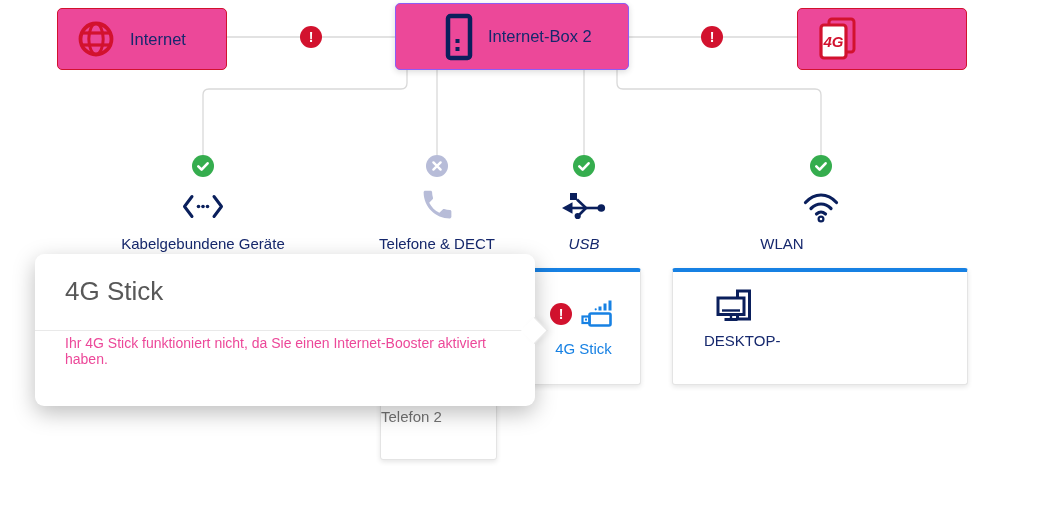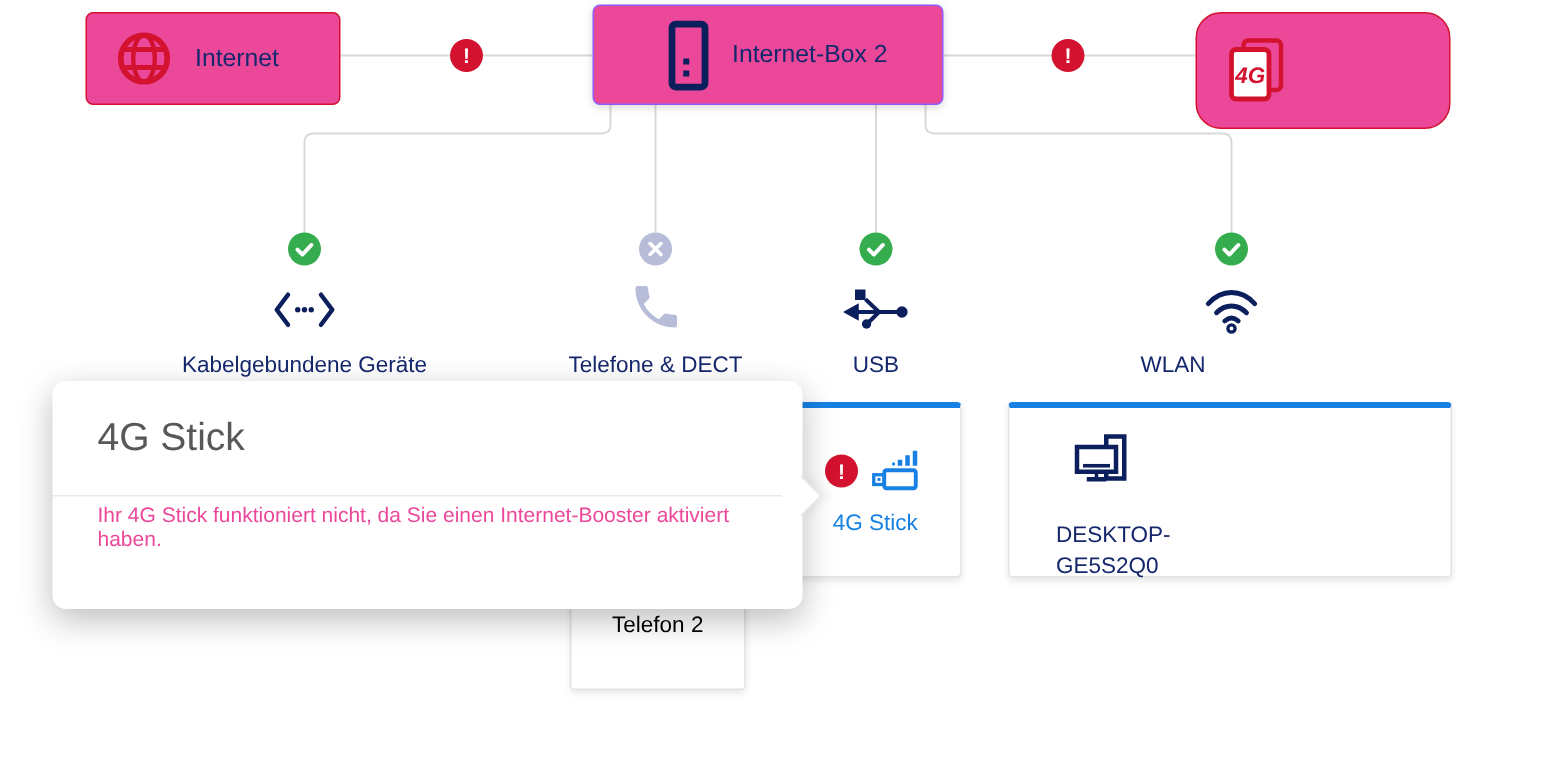--- a/index.html
+++ b/index.html
@@ -37,21 +37,21 @@
   }
 
   
   .card{
     position:absolute;background:#fff;border:1px solid #E4E4E4;border-radius:3px;
     box-sizing:border-box;box-shadow:0 2px 5px rgba(0,0,0,0.10);cursor:pointer;z-index:1;
   }
   .card-blue-top{border-top:4px solid #1781E3;}
   .card-label-blue{color:#1781E3;font-size:15px;text-align:center;}
   .card-label-navy{color:#16286D;font-size:15px;line-height:1.42;}
-  .card-label-gray{color:#000000;font-size:15px;text-align:center;}
+  .card-label-gray{color:#737373;font-size:15px;text-align:left;}
 
   
   .tooltip{
     position:absolute;left:35px;top:254px;width:500px;height:152px;
     background:#fff;border-radius:9px;z-index:10;
     box-shadow:0 7px 22px rgba(0,0,0,0.26);
   }
   .tooltip-title{
     padding:22px 30px 0 30px;font-size:26px;color:#585858;
   }
@@ -107,21 +107,21 @@
         <rect x="11.5" y="35" width="4" height="4" fill="#0A1F5C"></rect>
       </svg>
     </span>
     <span class="node-label">Internet-Box 2</span>
   </div>
 
   <div class="badge badge-err" style="left:701px;top:26px;">
       <span>!</span>
     </div>
 
-  <div class="node-box node-red" style="left:797px;top:8px;width:170px;height:78px;gap:1px;border-radius:17px;">
+  <div class="node-box node-red" style="left:797px;top:8px;width:170px;height:62px;gap:1px;">
     <span>
       <svg width="44" height="48" viewBox="0 0 44 48" fill="none">
         <rect x="13" y="4" width="25" height="33" rx="3" stroke="#D2122E" stroke-width="3"></rect>
         <rect x="5" y="10" width="25" height="33" rx="3" stroke="#D2122E" stroke-width="3.2" fill="#fff"></rect>
         <text x="17.5" y="32" text-anchor="middle" font-size="15" font-weight="bold" font-style="italic" fill="#D2122E" font-family="Liberation Sans, sans-serif">4G</text>
       </svg>
     </span>
   </div>
 
   <div class="badge badge-ok" style="left:192px;top:155px;">
@@ -174,21 +174,21 @@
     <svg width="44" height="37" viewBox="0 0 44 37" fill="none" stroke="#0A1F5C">
       <path d="M6.5,15.5 C11,10.5 16,8 22,8 C28,8 33,10.5 37.5,15.5" stroke-width="3.2" stroke-linecap="round"></path>
       <path d="M12,21.5 C15,18.5 18.3,17 22,17 C25.7,17 29,18.5 32,21.5" stroke-width="3.2" stroke-linecap="round"></path>
       <path d="M17.5,27 C19,25.7 20.4,25 22,25 C23.6,25 25,25.7 26.5,27" stroke-width="3.2" stroke-linecap="round"></path>
       <circle cx="22" cy="32" r="2.4" stroke-width="2.2"></circle>
     </svg>
   </div>
 
   <div class="branch-label" style="left:357px;top:235px;width:160px;">Telefone &amp; DECT</div>
   <div class="branch-label" style="left:103px;top:235px;width:200px;">Kabelgebundene Geräte</div>
-  <div class="branch-label" style="left:544px;top:235px;width:80px;">USB</div>
+  <div class="branch-label" style="left:544px;top:235px;width:80px;font-style:italic;">USB</div>
   <div class="branch-label" style="left:732px;top:235px;width:100px;">WLAN</div>
 
   <div class="card" style="left:380px;top:345px;width:117px;height:115px;">
     <div class="card-label-gray" style="margin-top:62px;">Telefon 2</div>
   </div>
 
   <div class="card card-blue-top" style="left:526px;top:268px;width:115px;height:117px;">
     <div style="display:flex;align-items:center;justify-content:center;gap:5px;margin-top:26px;">
       <div class="badge badge-err" style="position:static;">
           <span>!</span>
@@ -211,23 +211,22 @@
   <div class="card card-blue-top" style="left:672px;top:268px;width:296px;height:117px;padding-left:31px;">
     <div style="margin-top:16px;margin-left:10px;">
       <svg width="40" height="36" viewBox="0 0 40 36" fill="none">
         <rect x="23.5" y="3" width="12" height="28" stroke="#0A1F5C" stroke-width="3" fill="#fff"></rect>
         <rect x="4" y="10" width="26" height="16.5" stroke="#0A1F5C" stroke-width="3" fill="#fff"></rect>
         <line x1="8" y1="22.5" x2="26" y2="22.5" stroke="#0A1F5C" stroke-width="2.4"></line>
         <line x1="17" y1="26.5" x2="17" y2="30" stroke="#0A1F5C" stroke-width="2.4"></line>
         <line x1="10.5" y1="31.5" x2="23.5" y2="31.5" stroke="#0A1F5C" stroke-width="3"></line>
       </svg>
     </div>
-    <div class="card-label-navy" style="margin-top:22px;">
+    <div class="card-label-navy" style="margin-top:6px;">
       <div>DESKTOP-</div>
-      <div>GE5S2Q0</div>
     </div>
   </div>
 
   <div class="tooltip">
     <div class="tooltip-title">4G Stick</div>
     <div class="tooltip-divider"></div>
     <div class="tooltip-body">Ihr 4G Stick funktioniert nicht, da Sie einen Internet-Booster aktiviert haben.</div>
     <div class="tooltip-arrow"></div>
   </div>
 

